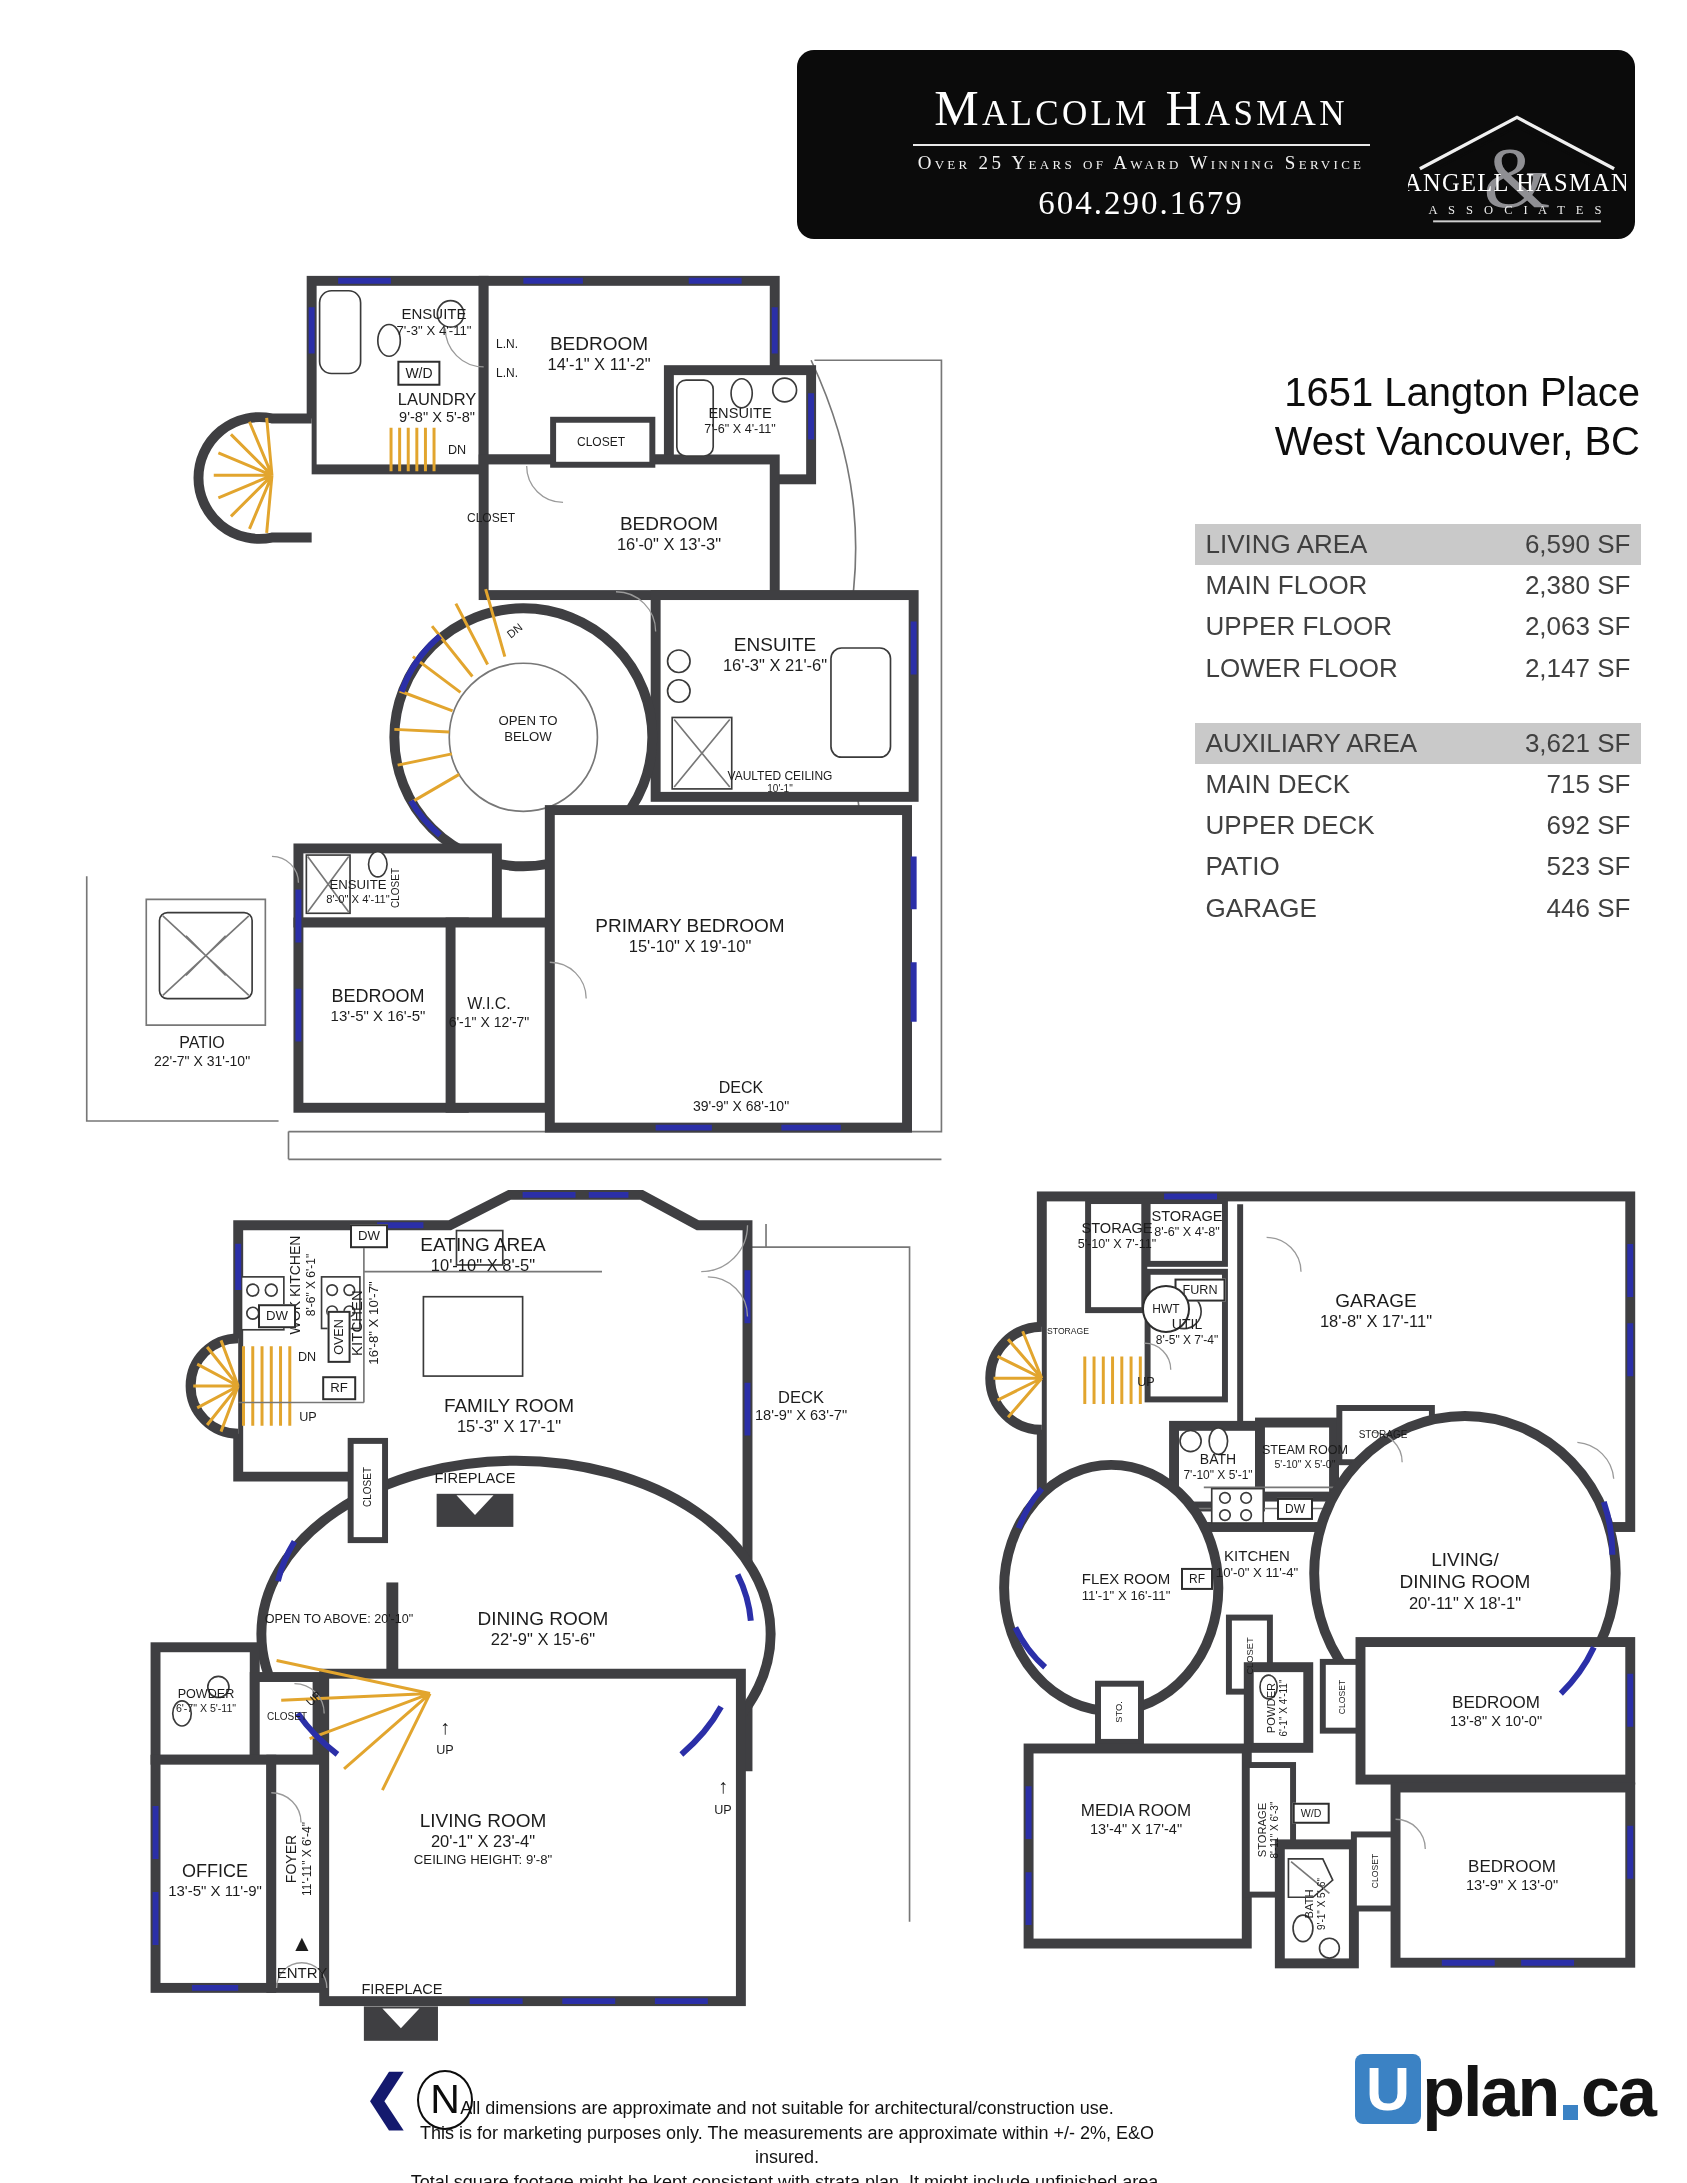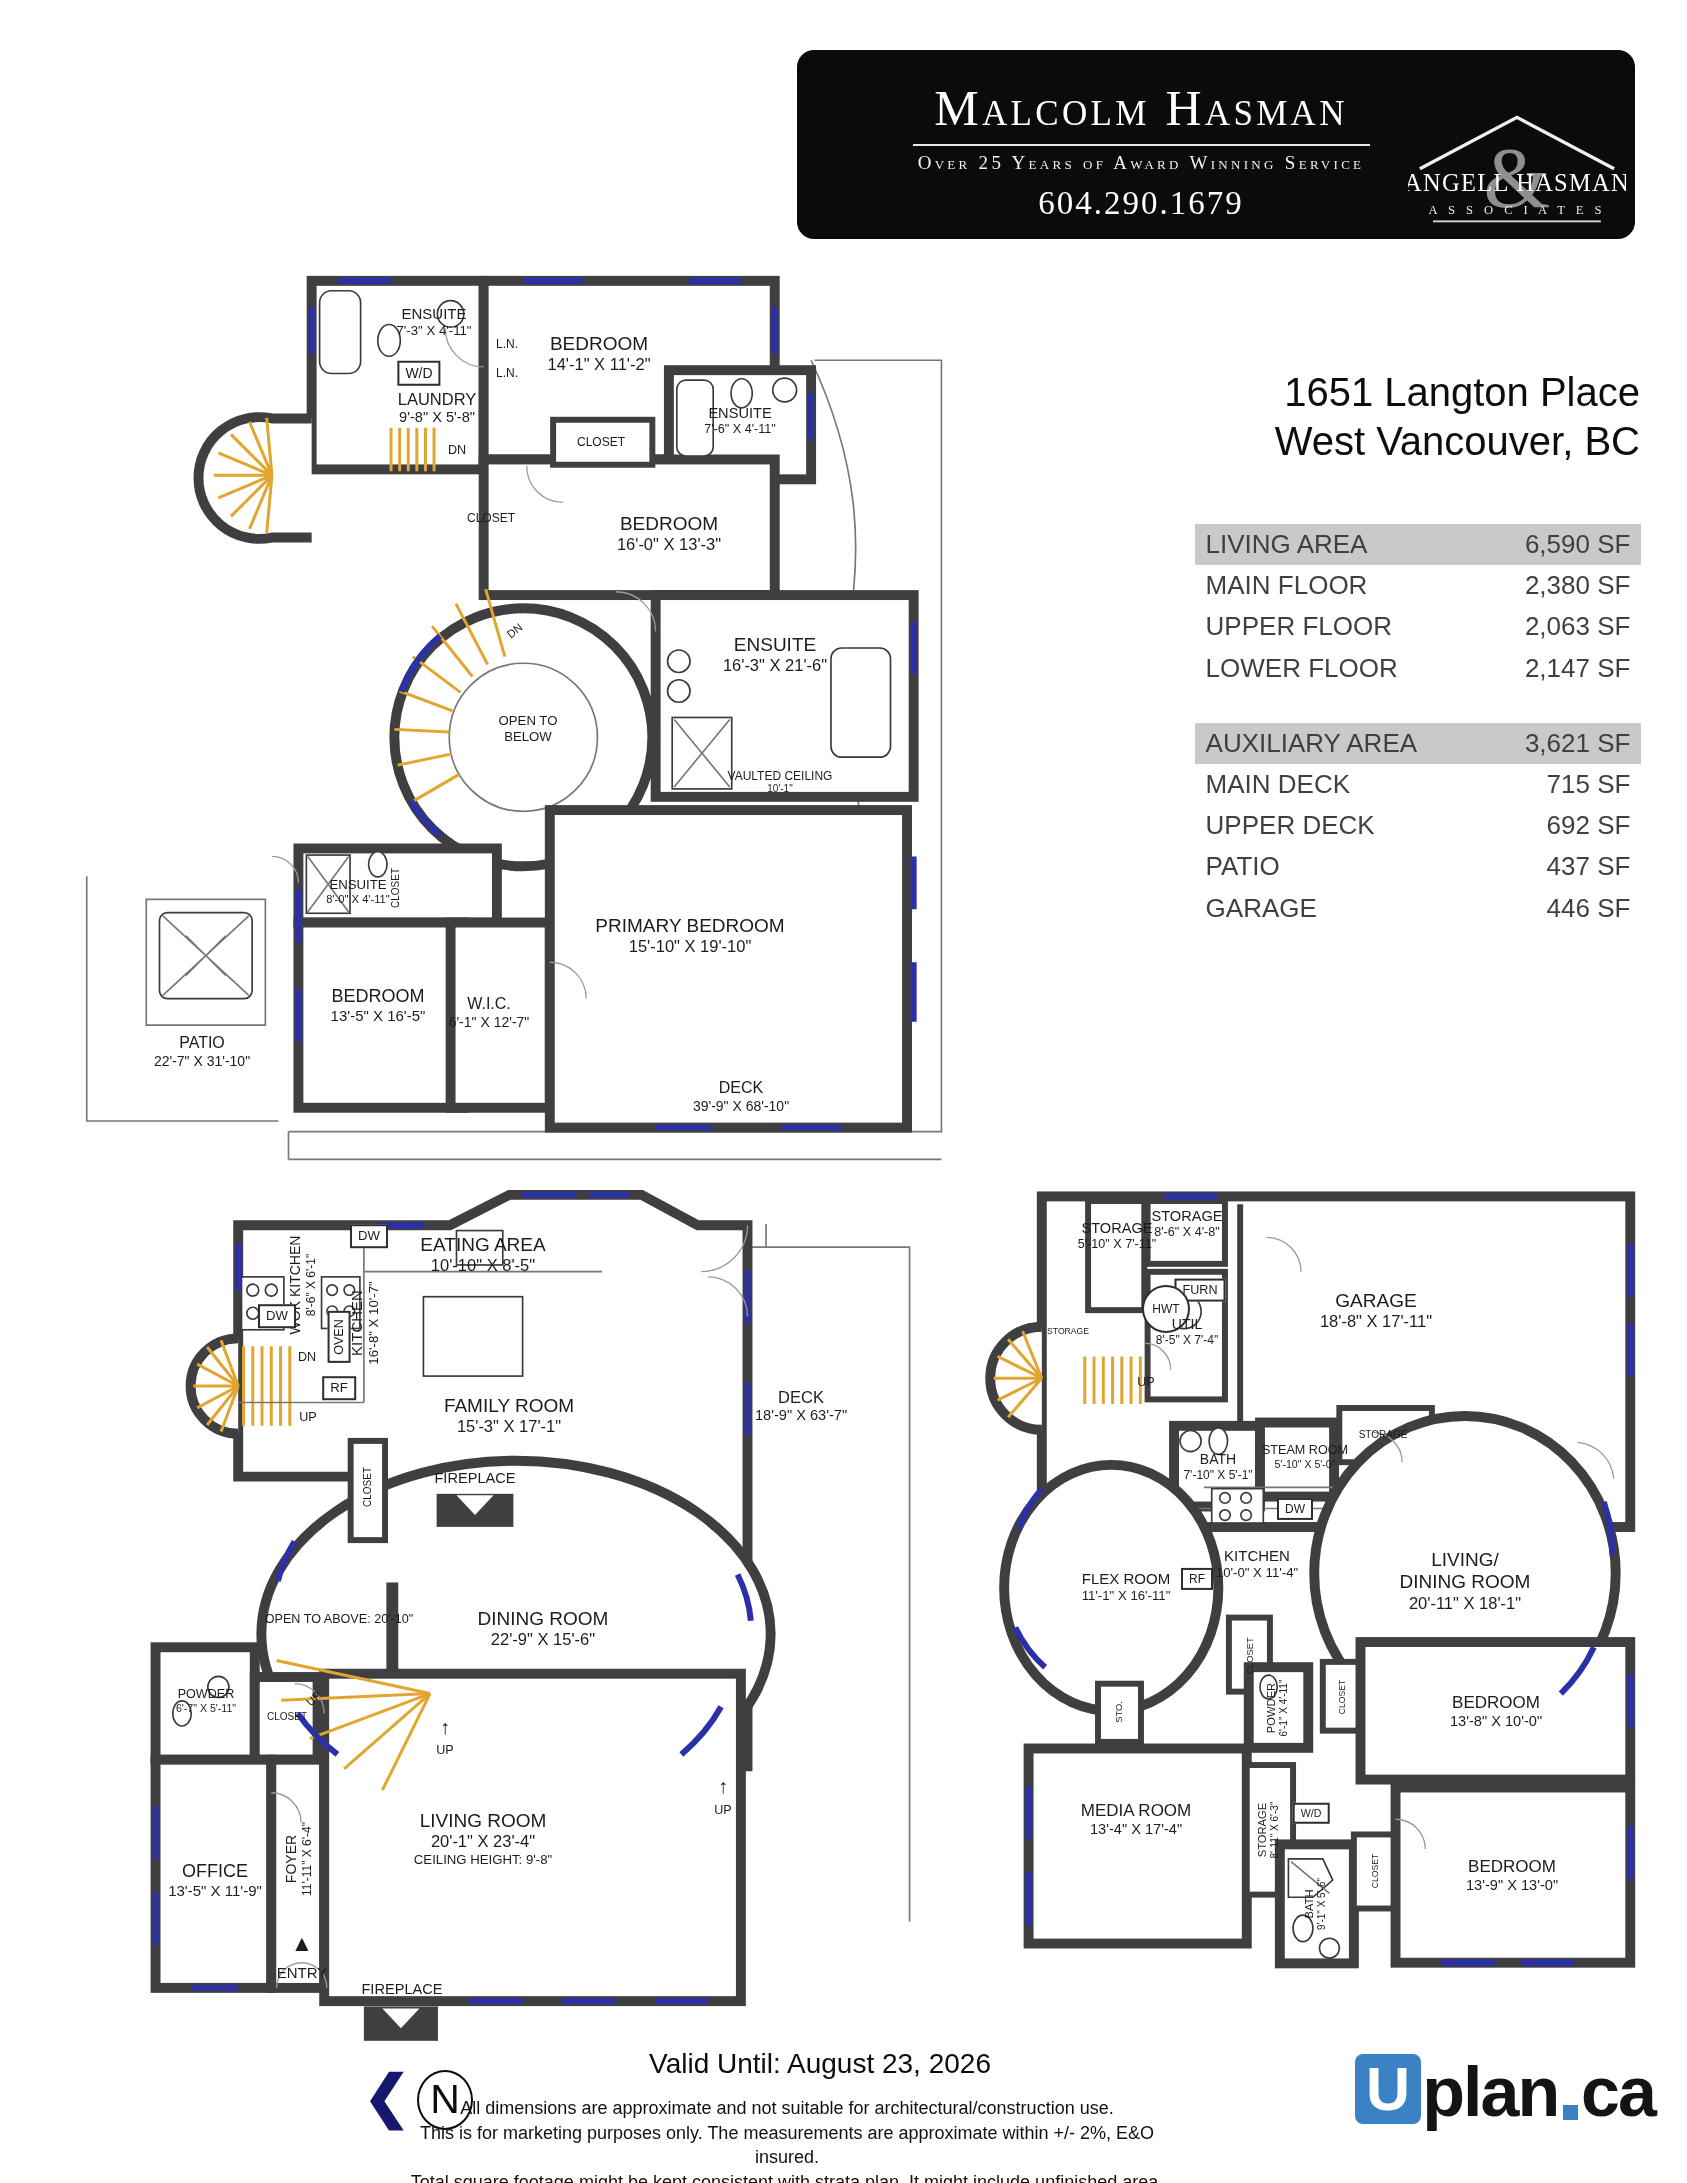--- a/index.html
+++ b/index.html
@@ -110,21 +110,21 @@
         <div class="area-row">
           <span>MAIN DECK</span>
           <span>715 SF</span>
         </div>
         <div class="area-row">
           <span>UPPER DECK</span>
           <span>692 SF</span>
         </div>
         <div class="area-row">
           <span>PATIO</span>
-          <span>437 SF</span>
+          <span>523 SF</span>
         </div>
         <div class="area-row">
           <span>GARAGE</span>
           <span>446 SF</span>
         </div>
       </div>
   </div>
 
   <div class="plan" style="left:60px;top:261px;width:887px;height:903px;">
     <svg width="887" height="903" viewBox="0 0 1340 1365">
@@ -555,21 +555,20 @@
         <div class="rlabel" style="left: 396px; top: 713px; transform: translate(-50%, -50%) rotate(-90deg);">
           <div class="rname" style="font-size: 8.6px;">CLOSET</div>
         </div>
         <div class="rlabel" style="left: 533px; top: 718px; transform: translate(-50%, -50%);">
           <div class="rname" style="font-size: 17px;">BEDROOM</div>
           <div class="rdims" style="font-size: 14.6px;">13'-9" X 13'-0"</div>
         </div>
       </div>
   </div>
 
-  <div class="valid">Valid Until: August 23, 2026</div>
   <div class="north">
     <div class="north-chevron">❮</div>
     <div class="north-circle">N</div>
   </div>
   <div class="disclaimer">
       <div>All dimensions are approximate and not suitable for architectural/construction use.</div>
       <div>This is for marketing purposes only. The measurements are approximate within +/- 2%, E&amp;O insured.</div>
       <div>Total square footage might be kept consistent with strata plan. It might include unfinished area.</div>
     </div>
   <div class="uplan">

